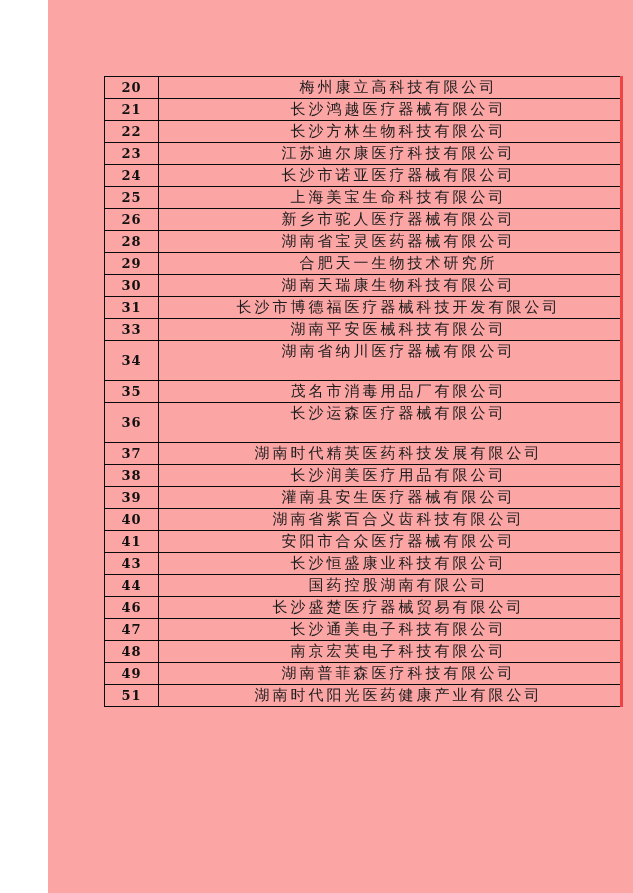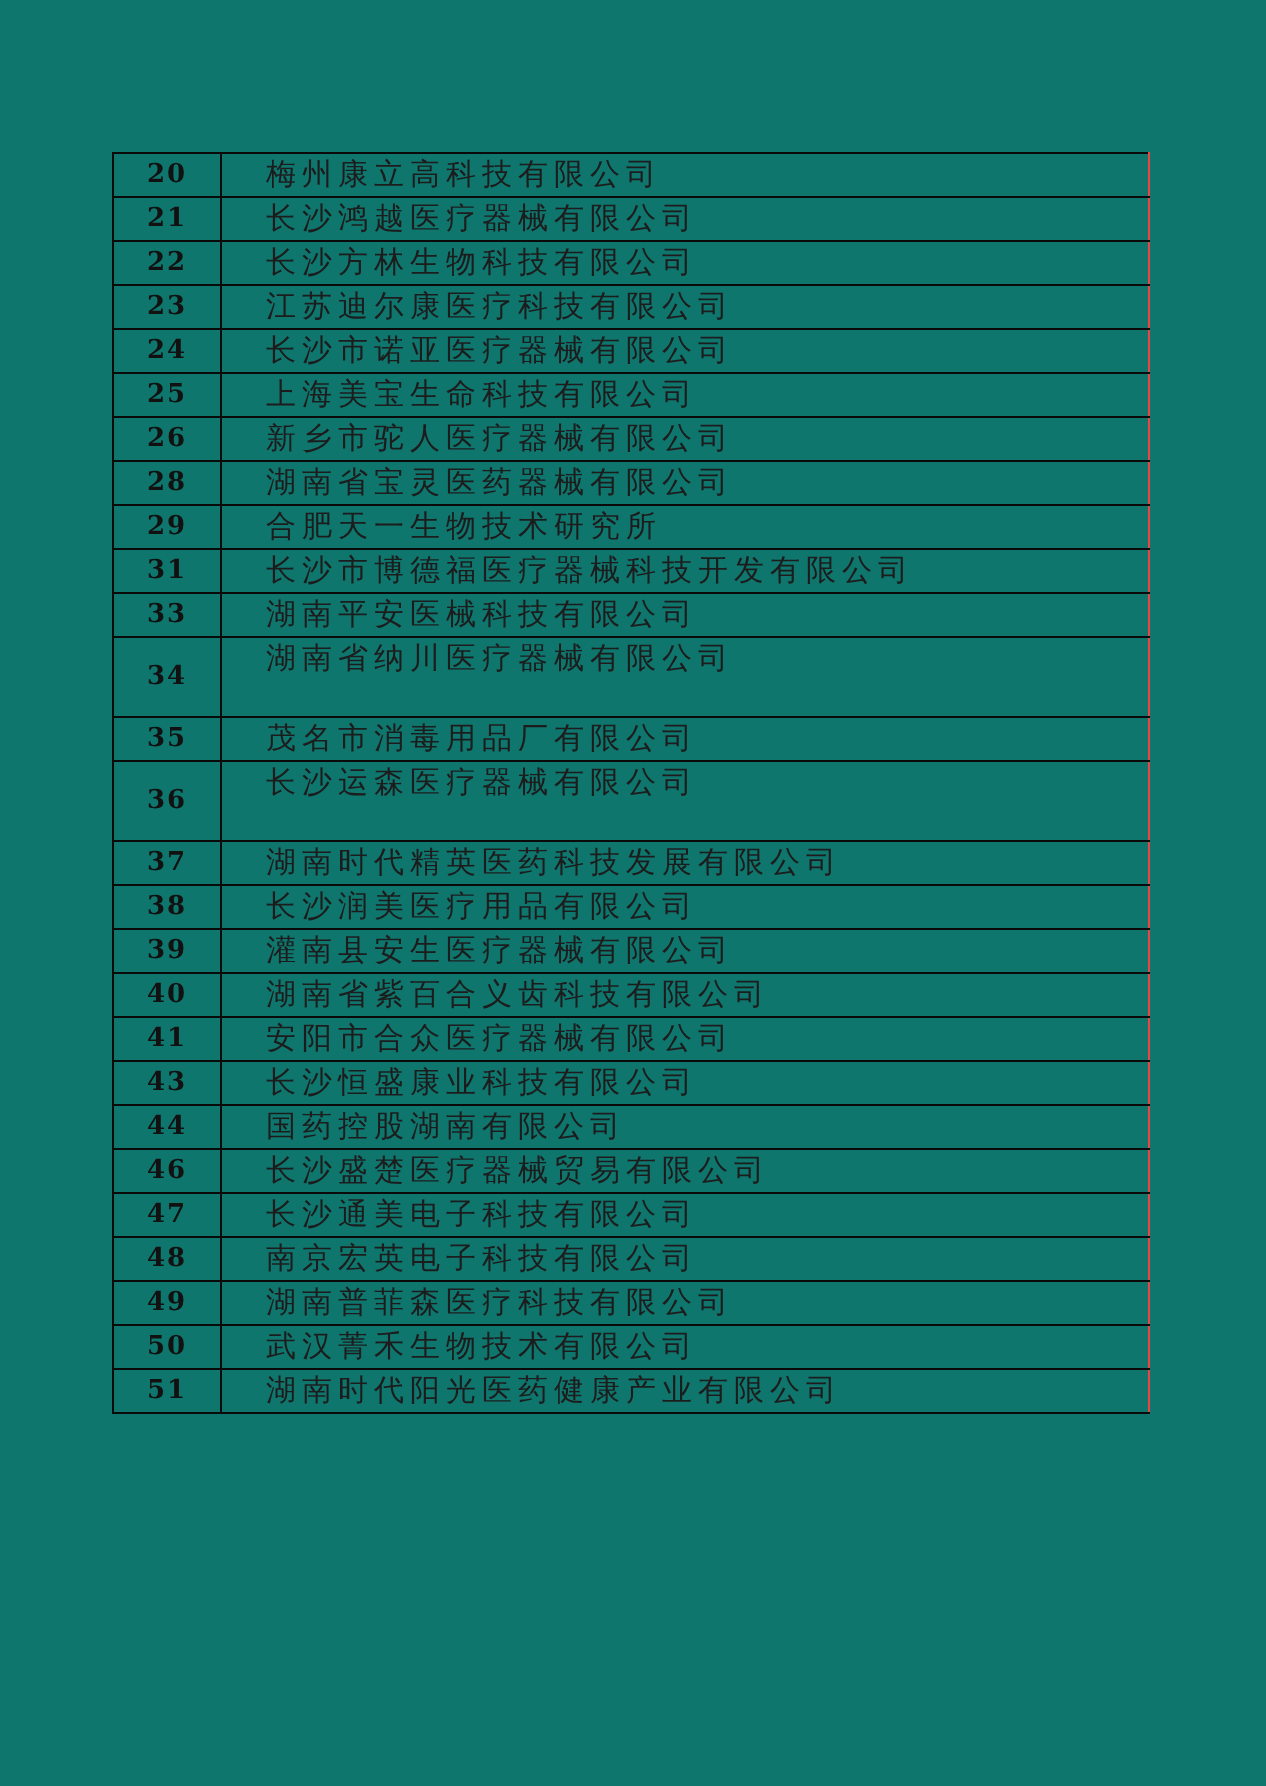--- a/index.html
+++ b/index.html
@@ -8,21 +8,22 @@
     width: 633px;
     height: 893px;
     position: relative;
     overflow: hidden;
     font-family: "DejaVu Serif", "Liberation Serif", serif;
     color: #161616;
   }
   .page {
     position: absolute;
     inset: 0;
-    background: #0f766e;
+    background: #fca5a5;
+    margin-left: 48px;
   }
   table.company-table {
     position: absolute;
     left: 56px;
     top: 76px;
     width: 519px;
     border-collapse: collapse;
     table-layout: fixed;
   }
   table.company-table col.c-num  { width: 54px; }
@@ -42,21 +43,22 @@
     letter-spacing: 1px;
     color: #111111;
   }
   td.name-cell {
     vertical-align: middle;
     padding: 0 4px 0 22px;
     font-size: 15px;
     letter-spacing: 3px;
     color: #1c1c1c;
     
-    border-right: 1px solid #ef4444;
+    border-right: 3px solid #ef4444;
+    text-align: center;
   }
   tr.table-row.tall td.num-cell { height: 40px; }
   tr.table-row.tall td.name-cell {
     vertical-align: top;
     padding-top: 1px;
   }
 </style>
 </head>
 <body>
 
@@ -106,20 +108,24 @@
   <tr class="table-row">
     <td class="num-cell">28</td>
     <td class="name-cell">湖南省宝灵医药器械有限公司</td>
   </tr>
 
   <tr class="table-row">
     <td class="num-cell">29</td>
     <td class="name-cell">合肥天一生物技术研究所</td>
   </tr>
 
+  <tr class="table-row">
+    <td class="num-cell">30</td>
+    <td class="name-cell">湖南天瑞康生物科技有限公司</td>
+  </tr>
 
   <tr class="table-row">
     <td class="num-cell">31</td>
     <td class="name-cell">长沙市博德福医疗器械科技开发有限公司</td>
   </tr>
 
 
   <tr class="table-row">
     <td class="num-cell">33</td>
     <td class="name-cell">湖南平安医械科技有限公司</td>
@@ -190,24 +196,20 @@
   <tr class="table-row">
     <td class="num-cell">48</td>
     <td class="name-cell">南京宏英电子科技有限公司</td>
   </tr>
 
   <tr class="table-row">
     <td class="num-cell">49</td>
     <td class="name-cell">湖南普菲森医疗科技有限公司</td>
   </tr>
 
-  <tr class="table-row">
-    <td class="num-cell">50</td>
-    <td class="name-cell">武汉菁禾生物技术有限公司</td>
-  </tr>
 
   <tr class="table-row">
     <td class="num-cell">51</td>
     <td class="name-cell">湖南时代阳光医药健康产业有限公司</td>
   </tr>
 </tbody>
   </table>
 </div>
 
 </body></html>

